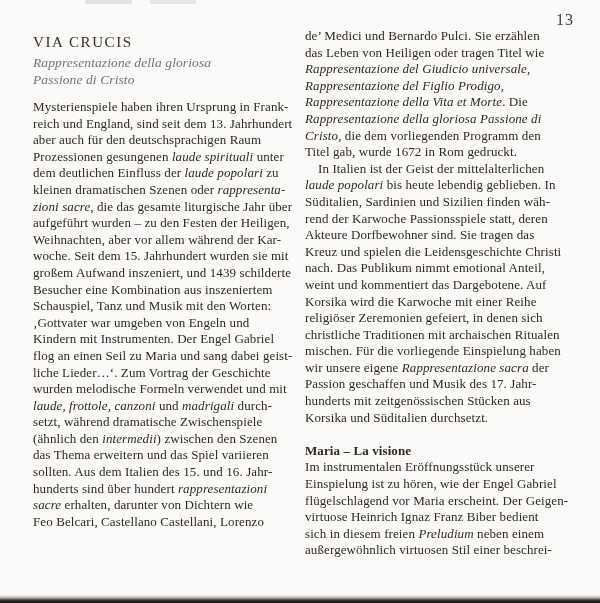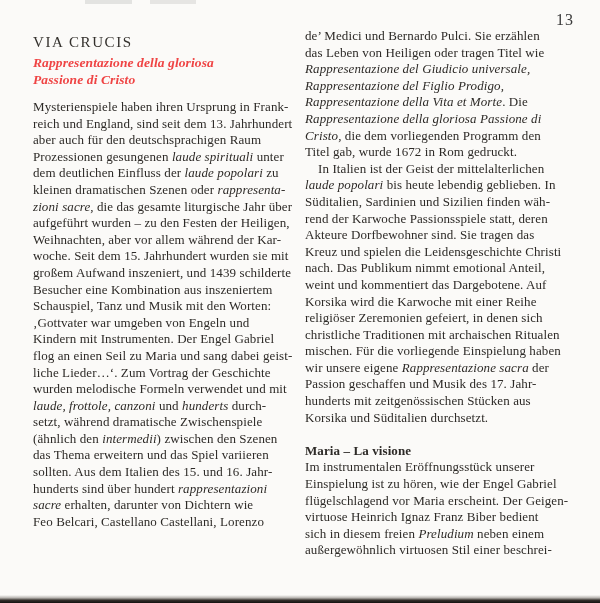--- a/index.html
+++ b/index.html
@@ -26,22 +26,22 @@
     font-size:13px; line-height:16.6px;
     letter-spacing:0.1px;
   }
   .col-left  { left:33px;  top:33px; width:268px; }
   .col-right { left:305px; top:28px; width:280px; }
   .title {
     font-size:15px; letter-spacing:1.6px;
     color:#33302c; margin-bottom:3px; line-height:18px;
   }
   .subtitle {
-    font-style:italic; font-weight:bold;
-    font-size:13.5px; line-height:17px; color:#ef4444;
+    font-style:italic; font-weight:normal;
+    font-size:13.5px; line-height:17px; color:#737373;
   }
   .titleblock { margin-bottom:11px; }
   .line { white-space:nowrap; min-height:16.6px; }
   .line.indent { text-indent:13px; }
   .line span.i { font-style:italic; }
   .line span.b { font-weight:bold; }
 </style>
 </head>
 <body>
 
@@ -68,21 +68,21 @@
         <div class="line"><span>Weihnachten, aber vor allem während der Kar-</span></div>
         <div class="line"><span>woche. Seit dem 15. Jahrhundert wurden sie mit</span></div>
         <div class="line"><span>großem Aufwand inszeniert, und 1439 schilderte</span></div>
         <div class="line"><span>Besucher eine Kombination aus inszeniertem</span></div>
         <div class="line"><span>Schauspiel, Tanz und Musik mit den Worten:</span></div>
         <div class="line"><span>‚Gottvater war umgeben von Engeln und</span></div>
         <div class="line"><span>Kindern mit Instrumenten. Der Engel Gabriel</span></div>
         <div class="line"><span>flog an einen Seil zu Maria und sang dabei geist-</span></div>
         <div class="line"><span>liche Lieder…‘. Zum Vortrag der Geschichte</span></div>
         <div class="line"><span>wurden melodische Formeln verwendet und mit</span></div>
-        <div class="line"><span class="i">laude, frottole, canzoni</span><span> und </span><span class="i">hunderts</span><span> durch-</span></div>
+        <div class="line"><span class="i">laude, frottole, canzoni</span><span> und </span><span class="i">madrigali</span><span> durch-</span></div>
         <div class="line"><span>setzt, während dramatische Zwischenspiele</span></div>
         <div class="line"><span>(ähnlich den </span><span class="i">intermedii</span><span>) zwischen den Szenen</span></div>
         <div class="line"><span>das Thema erweitern und das Spiel variieren</span></div>
         <div class="line"><span>sollten. Aus dem Italien des 15. und 16. Jahr-</span></div>
         <div class="line"><span>hunderts sind über hundert </span><span class="i">rappresentazioni</span></div>
         <div class="line"><span class="i">sacre</span><span> erhalten, darunter von Dichtern wie</span></div>
         <div class="line"><span>Feo Belcari, Castellano Castellani, Lorenzo</span></div>
       </div>
   </div>
 

